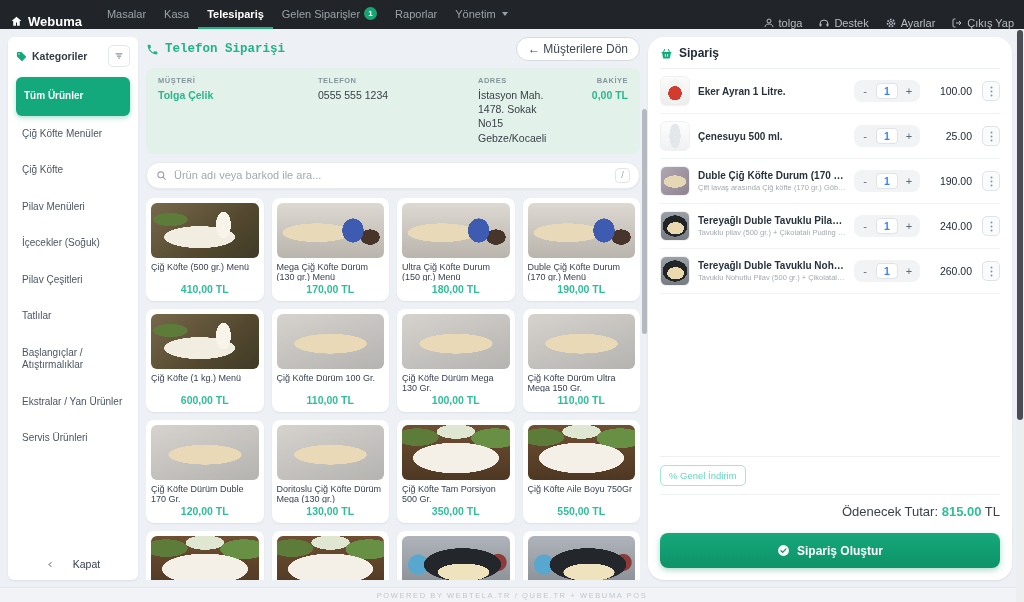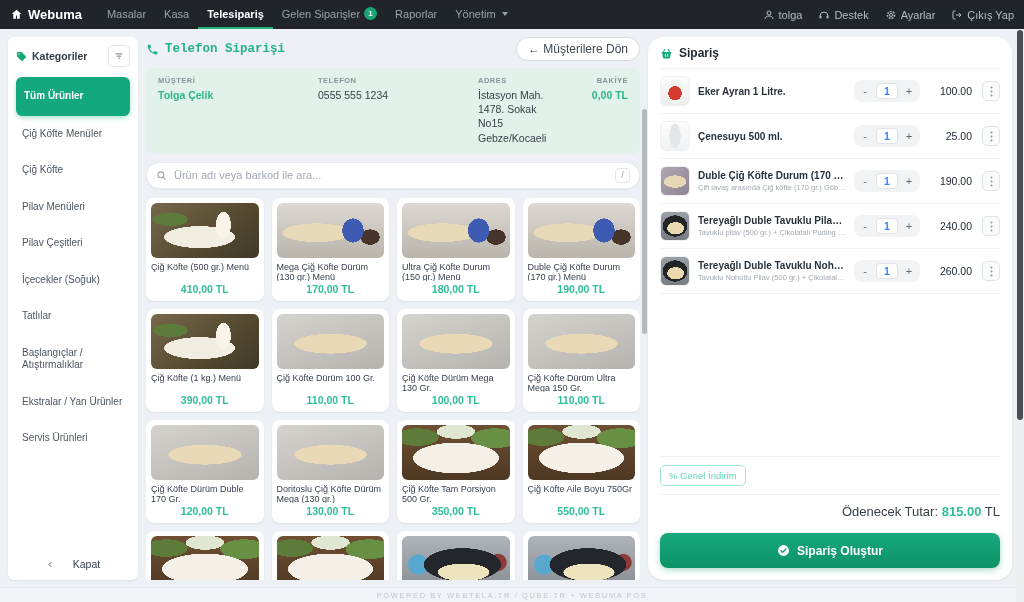--- a/index.html
+++ b/index.html
@@ -1,21 +1,21 @@
 <!DOCTYPE html>
 <html><head>
 <meta charset="utf-8">
 <style>
   * { margin:0; padding:0; box-sizing:border-box; }
   html,body { width:1024px; height:602px; }
   body { font-family:"Liberation Sans", sans-serif; background:#edf0f4; overflow:hidden; }
   .page { position:relative; width:1024px; height:602px; background:#edf0f4; overflow:hidden; }
 
   
-  .navbar { position:absolute; top:0; left:0; right:0; height:29px; background:#212529; display:flex; align-items:center; padding:0 10px; z-index:5; }
+  .navbar { position:absolute; top:0; left:0; right:0; height:29px; background:#212529; display:flex; align-items:flex-end; padding:0 10px; z-index:5; }
   .brand { display:flex; align-items:center; gap:5px; color:#fff; font-size:13px; font-weight:bold; margin-right:16px; }
   .brand svg { width:13px; height:13px; }
   .nav-link { display:flex; align-items:center; gap:4px; height:29px; padding:0 9px; font-size:11px; color:#9aa2a9; border-bottom:2px solid transparent; cursor:pointer; }
   .nav-link.active { color:#ffffff; font-weight:bold; border-bottom-color:#1db47e; }
   .nav-badge { display:inline-flex; align-items:center; justify-content:center; width:13px; height:13px; border-radius:50%; background:#17a673; color:#fff; font-size:8px; font-weight:bold; }
   .nav-right { margin-left:auto; display:flex; align-items:center; gap:16px; }
   .nav-right .nav-item { display:flex; align-items:center; gap:4px; font-size:11px; color:#b6bcc2; cursor:pointer; }
   .nav-right svg { width:12px; height:12px; }
   .caret { width:0; height:0; border-left:3.5px solid transparent; border-right:3.5px solid transparent; border-top:4px solid #9aa2a9; margin-left:2px; }
 
@@ -210,22 +210,22 @@
           <svg viewBox="0 0 24 24" fill="none" stroke="currentColor" stroke-width="3">
               <path d="M4 7h16M7 12h10M10 17h4"></path>
             </svg>
         </span>
       </div>
       <div class="cat-list">
         <div class="cat-item active">Tüm Ürünler</div>
         <div class="cat-item">Çiğ Köfte Menüler</div>
         <div class="cat-item">Çiğ Köfte</div>
         <div class="cat-item">Pilav Menüleri</div>
+        <div class="cat-item">İçecekler (Soğuk)</div>
         <div class="cat-item">Pilav Çeşitleri</div>
-        <div class="cat-item">İçecekler (Soğuk)</div>
         <div class="cat-item">Tatlılar</div>
         <div class="cat-item">Başlangıçlar / Atıştırmalıklar</div>
         <div class="cat-item">Ekstralar / Yan Ürünler</div>
         <div class="cat-item">Servis Ürünleri</div>
       </div>
       <div class="sidebar-close">
         <svg viewBox="0 0 24 24" fill="none" stroke="currentColor" stroke-width="2.5">
             <path d="M14 6l-6 6 6 6"></path>
           </svg>
         <span>Kapat</span>
@@ -288,21 +288,21 @@
             <div class="card-price">180,00 TL</div>
           </div>
         <div class="card">
             <div class="card-img" data-img="wrap-combo"></div>
             <div class="card-name">Duble Çiğ Köfte Durum (170 gr.) Menü</div>
             <div class="card-price">190,00 TL</div>
           </div>
         <div class="card">
             <div class="card-img" data-img="plate-ayran"></div>
             <div class="card-name">Çiğ Köfte (1 kg.) Menü</div>
-            <div class="card-price">390,00 TL</div>
+            <div class="card-price">600,00 TL</div>
           </div>
         <div class="card">
             <div class="card-img" data-img="wrap"></div>
             <div class="card-name">Çiğ Köfte Dürüm 100 Gr.</div>
             <div class="card-price">110,00 TL</div>
           </div>
         <div class="card">
             <div class="card-img" data-img="wrap"></div>
             <div class="card-name">Çiğ Köfte Dürüm Mega 130 Gr.</div>
             <div class="card-price">100,00 TL</div>

